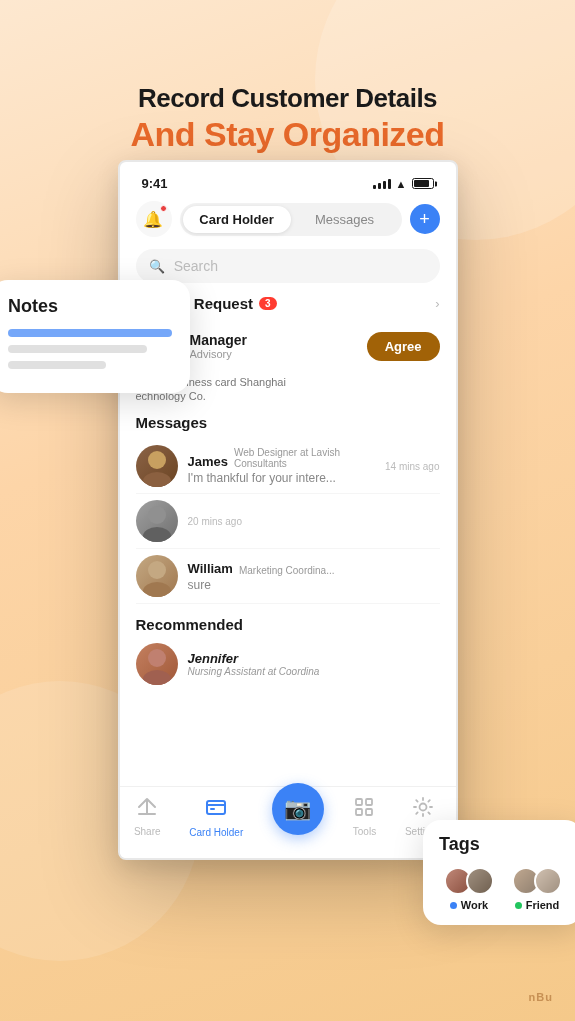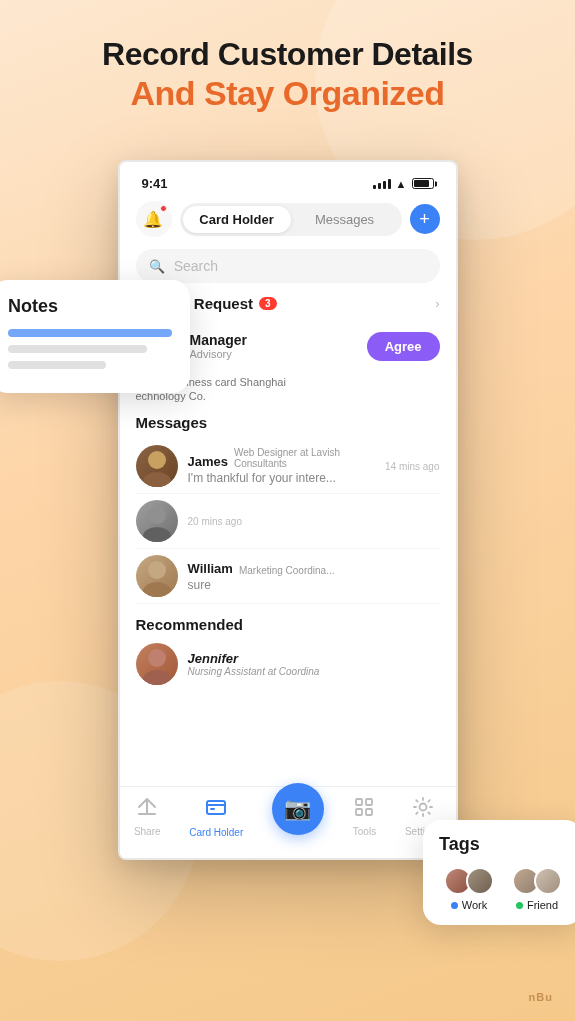--- a/index.html
+++ b/index.html
@@ -30,25 +30,26 @@
 
     
     .header-section {
       position: absolute;
       top: 36px;
       left: 0; right: 0;
       text-align: center;
       padding: 0 32px;
     }
     .header-title-black {
-      font-size: 32px;
+      font-size: 26px;
       font-weight: 900;
       color: #1a1a1a;
       line-height: 1.15;
       letter-spacing: -0.5px;
+      margin-top: 48px;
     }
     .header-title-orange {
       font-size: 34px;
       font-weight: 900;
       color: #e8692a;
       line-height: 1.2;
       letter-spacing: -0.5px;
     }
 
     
@@ -229,21 +230,21 @@
       border-radius: 50%;
       background: linear-gradient(135deg, #d0d0d0 0%, #b0b0b0 100%);
       flex-shrink: 0;
       overflow: hidden;
       display: flex; align-items: center; justify-content: center;
     }
     .friend-info { position: relative; }
     .friend-name { font-size: 14px; font-weight: 600; color: #1a1a1a; }
     .friend-sub { font-size: 11px; color: #999; }
     .agree-btn {
-      background: #8b5cf6;
+      background: #a16207;
       color: #fff;
       border: none;
       border-radius: 18px;
       padding: 7px 18px;
       font-size: 13px;
       font-weight: 600;
       cursor: pointer;
     }
 
     
@@ -389,21 +390,21 @@
     .tag-group { display: flex; flex-direction: column; align-items: center; gap: 4px; }
     .tag-avatar-stack { display: flex; }
     .tag-avatar {
       width: 28px; height: 28px;
       border-radius: 50%;
       border: 2px solid #fff;
       margin-left: -6px;
       background: linear-gradient(135deg, #ccc 0%, #999 100%);
     }
     .tag-avatar:first-child { margin-left: 0; }
-    .tag-label-row { display: flex; align-items: center; gap: 4px; font-size: 11px; font-weight: 400; color: #1a1a1a; }
+    .tag-label-row { display: flex; align-items: center; gap: 4px; font-size: 11px; font-weight: 700; color: #1a1a1a; }
     .tag-dot { width: 7px; height: 7px; border-radius: 50%; }
     .tag-dot-blue { background: #3b82f6; }
     .tag-dot-green { background: #22c55e; }
 
     
     .logo-watermark {
       position: absolute;
       bottom: 18px;
       right: 22px;
       font-size: 11px;

